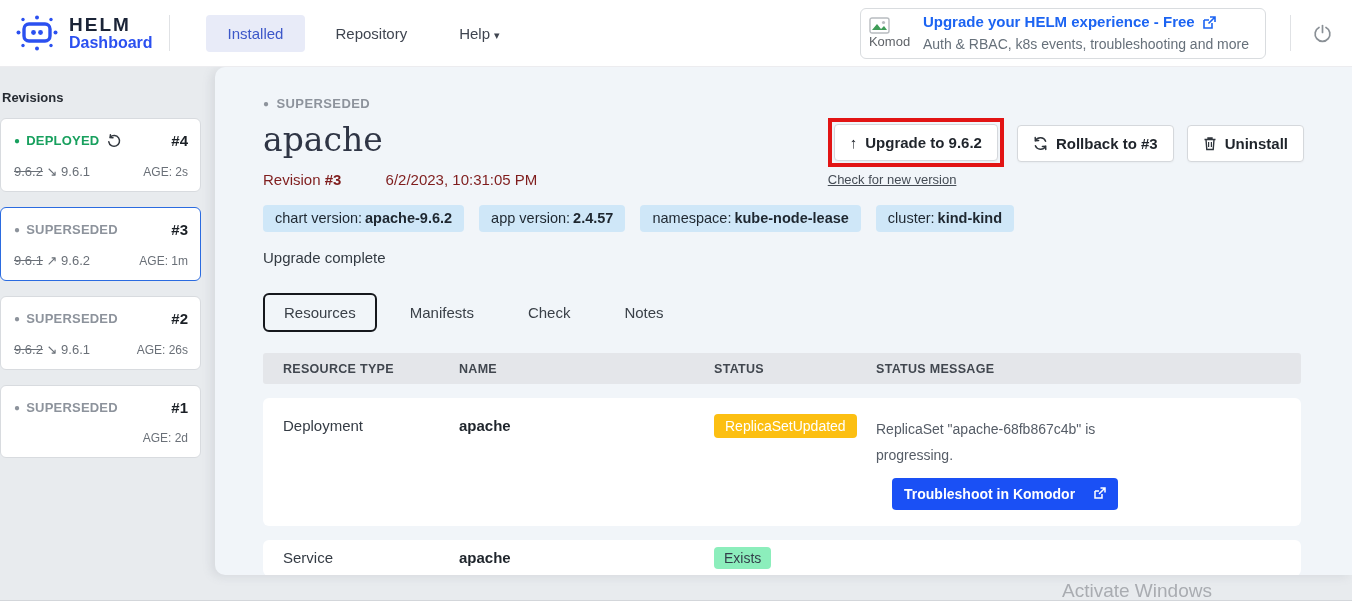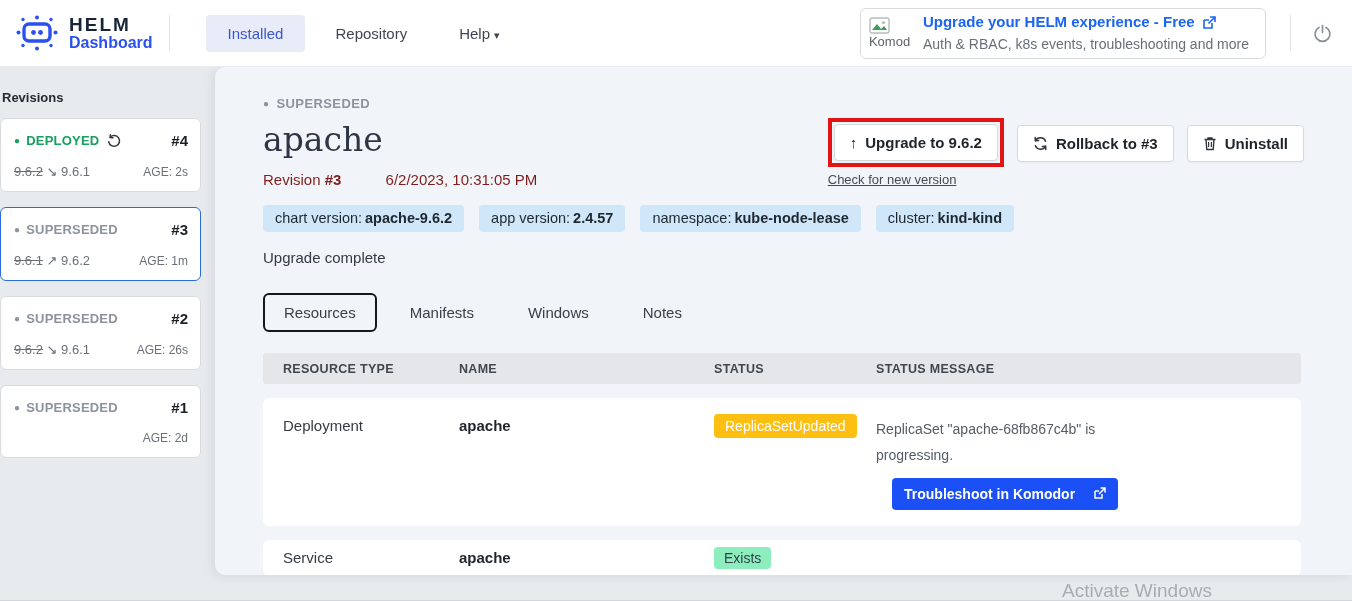--- a/index.html
+++ b/index.html
@@ -282,21 +282,21 @@
       <div class="chip"><span>app version:</span><b>2.4.57</b></div>
       <div class="chip"><span>namespace:</span><b>kube-node-lease</b></div>
       <div class="chip"><span>cluster:</span><b>kind-kind</b></div>
     </div>
 
     <div class="desc">Upgrade complete</div>
 
     <div class="tabs">
       <div class="tab active">Resources</div>
       <div class="tab">Manifests</div>
-      <div class="tab">Windows</div>
+      <div class="tab">Check</div>
       <div class="tab">Notes</div>
     </div>
 
     <div class="table">
       <div class="t-head">
         <div>RESOURCE TYPE</div>
         <div>NAME</div>
         <div>STATUS</div>
         <div>STATUS MESSAGE</div>
       </div>

